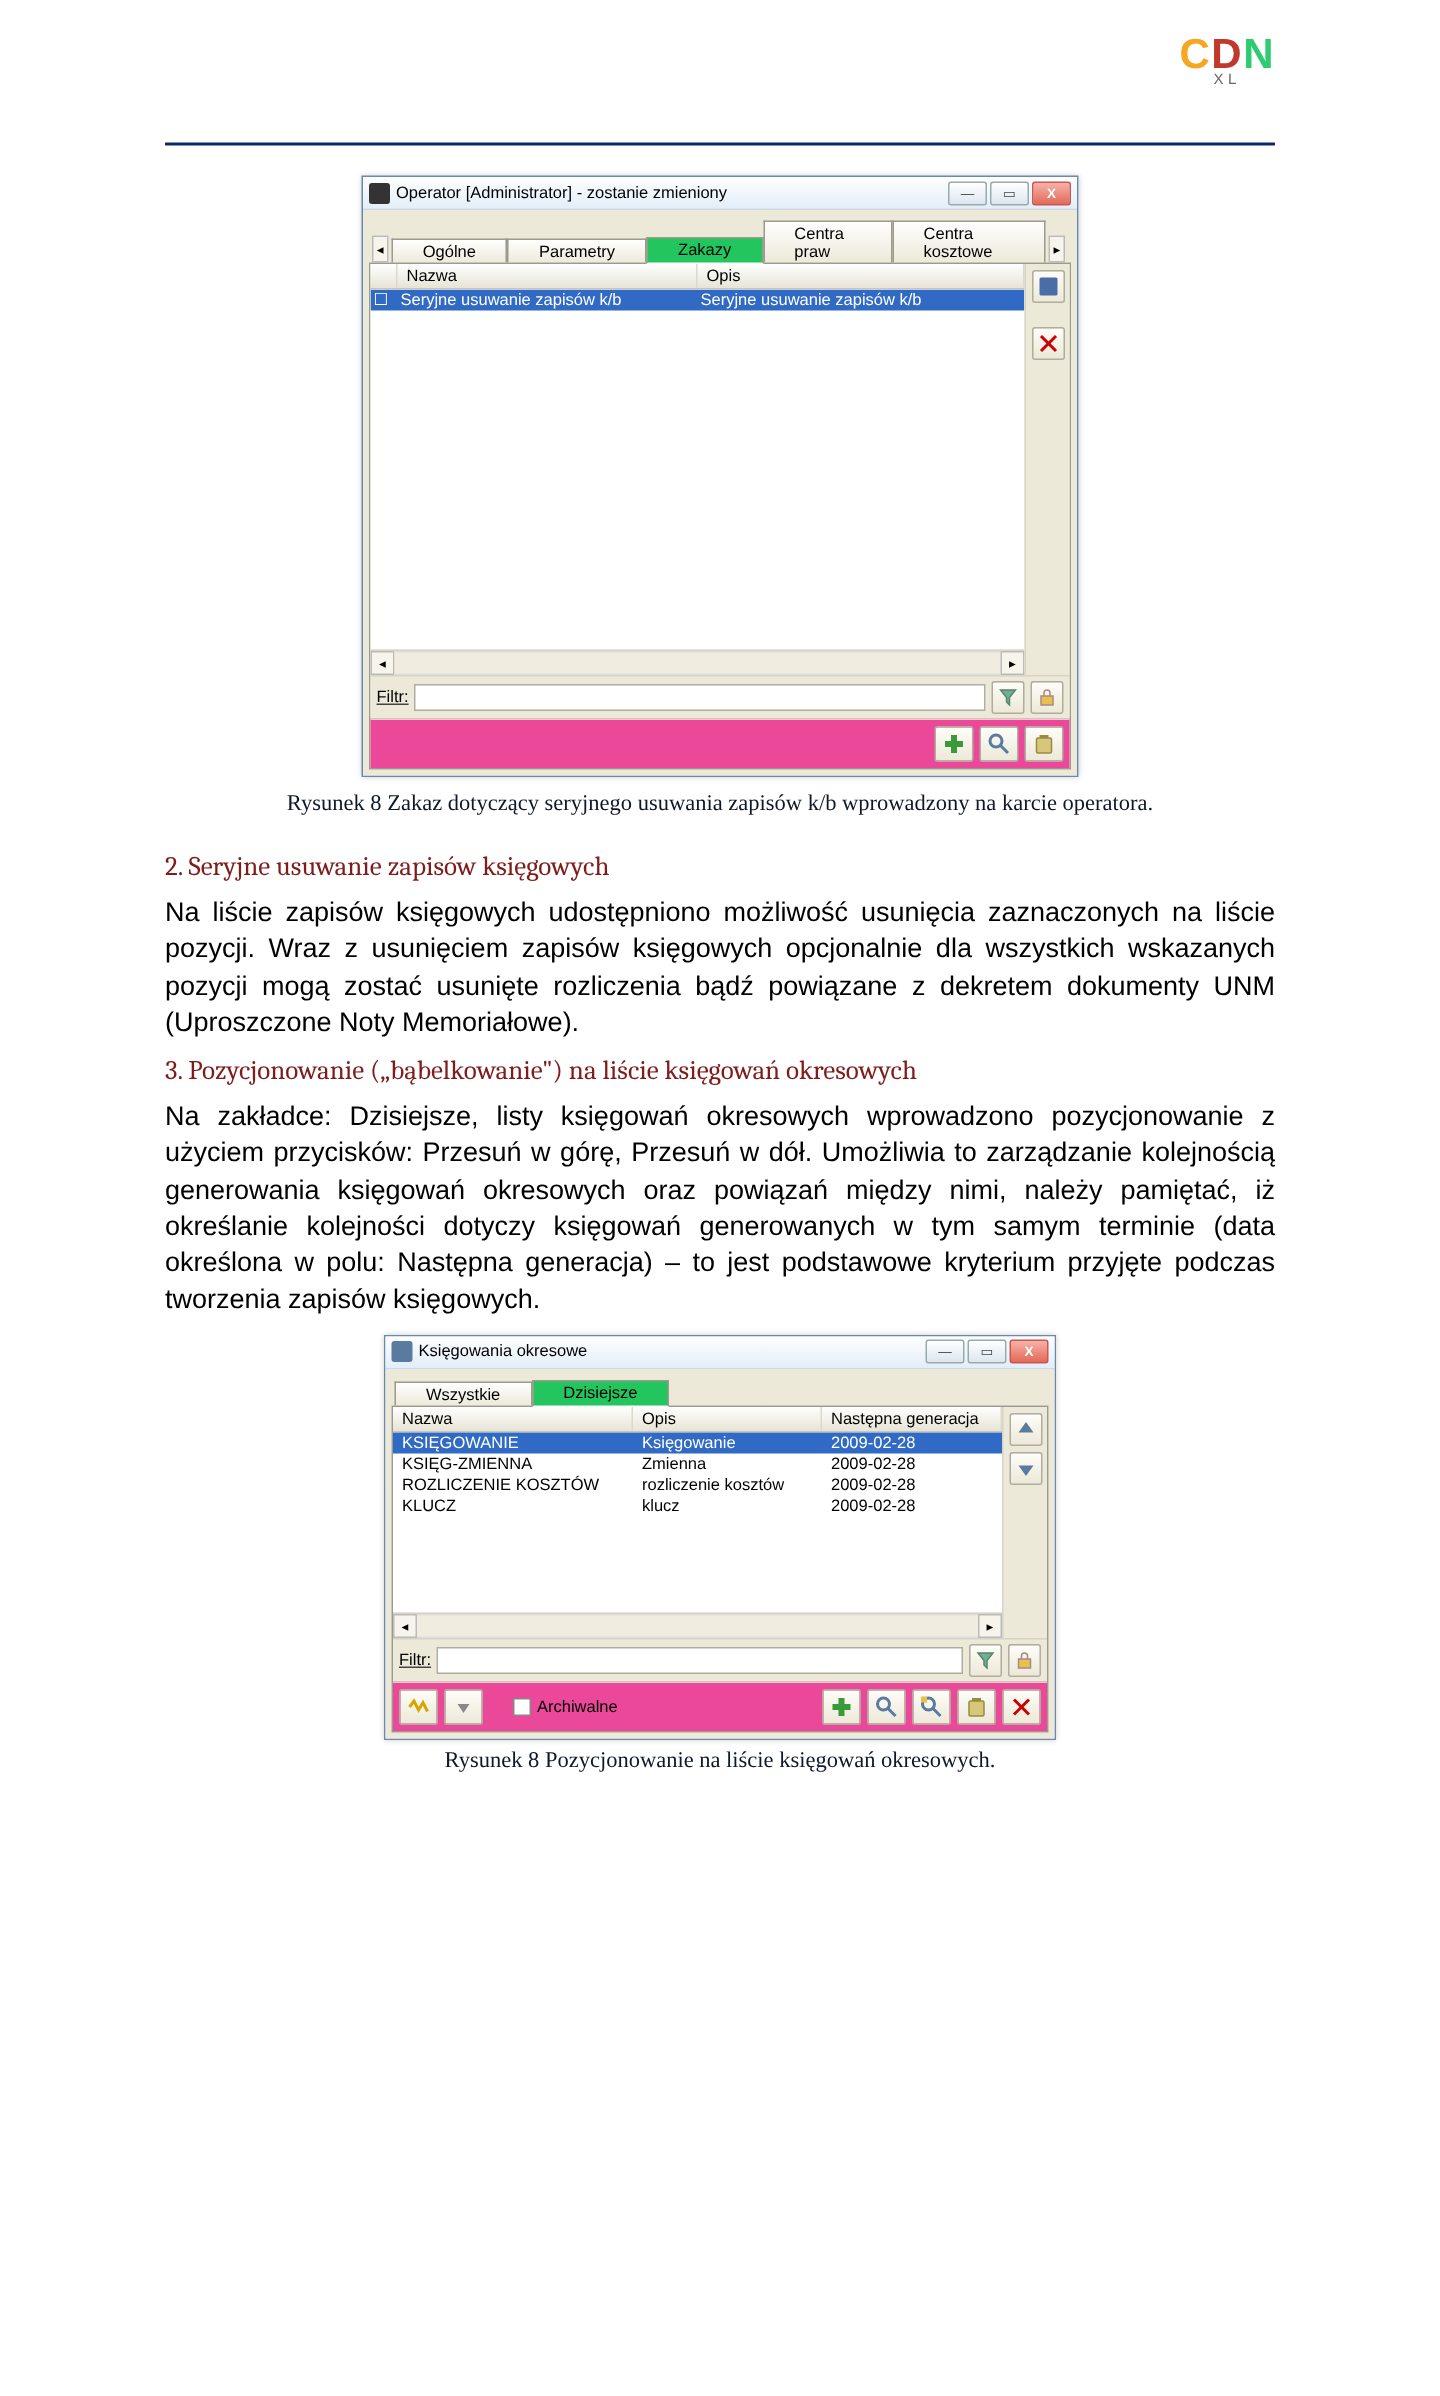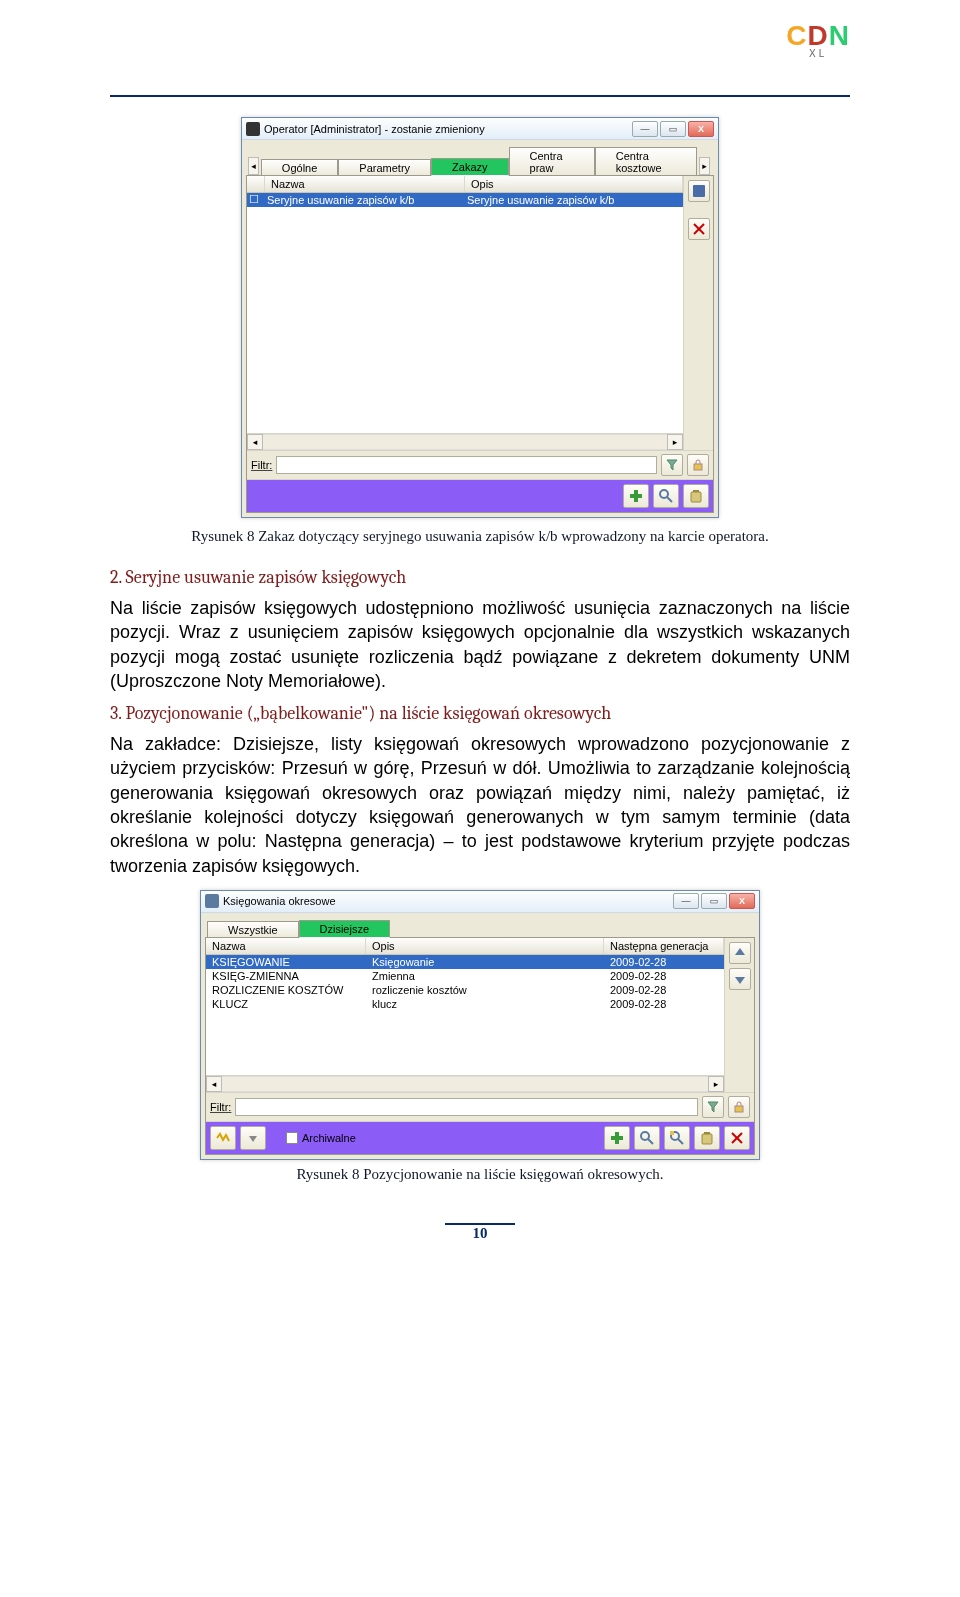--- a/index.html
+++ b/index.html
@@ -102,30 +102,30 @@
     font-size:12px;
   }
   .toolbtn.save svg rect{ fill:#4a6da7; }
   .toolbtn.del { color:#b00; font-weight:bold; }
   .hscroll { display:flex; background:#ece9d8; border-top:1px solid #d7d4c6; }
   .hscroll .arrow { width:16px; height:16px; border:1px solid #bbb; background:#f7f4eb; font-size:9px; text-align:center; line-height:14px; }
   .hscroll .track { flex:1; height:16px; background:#f0ede0; border:1px solid #ddd; border-left:none; border-right:none; }
   .filtr-row { display:flex; align-items:center; gap:4px; padding:3px 4px; background:#ece9d8; border-top:1px solid #d7d4c6; }
   .filtr-row label { font-size:11px; text-decoration: underline; text-decoration-color:#444; }
   .filtr-row input { flex:1; height:18px; border:1px solid #b0ad9f; font-size:11px; padding:0 4px; background:#fff; }
-  .actions-row { display:flex; justify-content:flex-end; gap:4px; padding:4px; background:#8b5cf6; border-top:1px solid #d7d4c6; }
+  .actions-row { display:flex; justify-content:flex-end; gap:4px; padding:4px; background:#ec4899; border-top:1px solid #d7d4c6; }
   .actbtn {
     width:26px; height:24px; border:1px solid #b0ad9f; border-radius:2px;
     background:linear-gradient(#fefdf8,#ece9d8);
     display:flex; align-items:center; justify-content:center;
   }
   .caption { text-align:center; font-family: Georgia, serif; color:#0f172a; font-size:15px; margin:6px 0 22px 0; }
   .heading { font-family: Cambria, Georgia, serif; color:#7f1d1d; font-size:18px; margin: 10px 0 8px 0; }
   p.body { font-family: Tahoma, Verdana, sans-serif; font-size: 18px; line-height:1.35; text-align: justify; margin-bottom:8px; }
-  .win-wrap2 { width: 560px; margin: 12px auto 4px auto; }
+  .win-wrap2 { width: 448px; margin: 12px auto 4px auto; }
   .list-rows2 { height:120px; background:#fff; }
   .chkinline { display:inline-flex; align-items:center; gap:4px; margin-left:16px; }
   .chkbox { width:12px; height:12px; border:1px solid #888; background:#fff; }
   .footer { text-align:center; margin-top:40px; font-family: Georgia, serif; color:#0a2a66; font-size:15px; font-weight:bold; }
   .footer-line { width:70px; border-top:2px solid #0a2a66; margin:4px auto 0 auto; }
   svg { display:block; }
 </style>
 </head>
 <body>
 <div class="page">
@@ -376,18 +376,14 @@
           </div>
         </div>
       </div>
     </div>
   </div>
 </div>
 </div>
 
 <div class="caption">Rysunek 8 Pozycjonowanie na liście księgowań okresowych.</div>
 
-<div class="footer">
-  <div class="footer-line"></div>
-  <span>10</span>
-</div>
 
 </div>
 
 </body></html>

